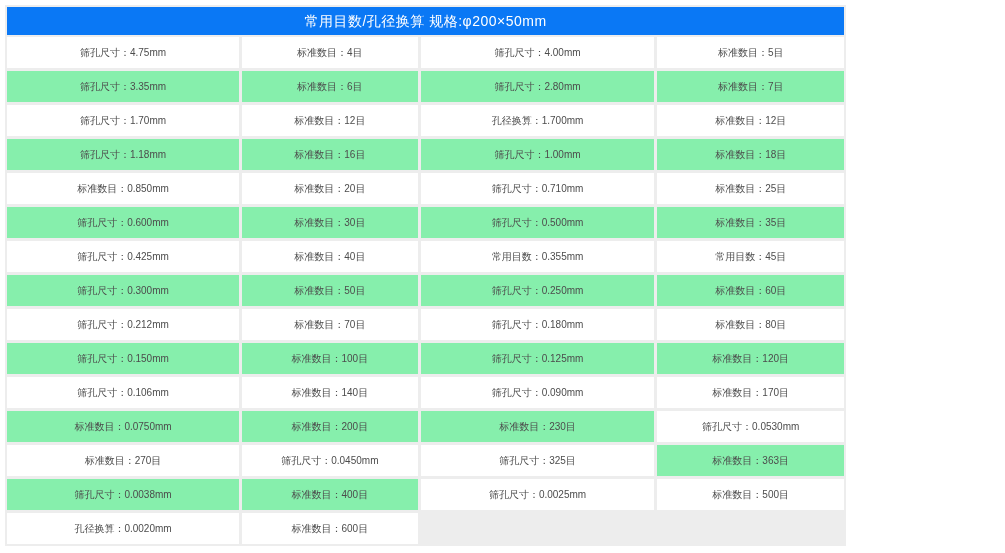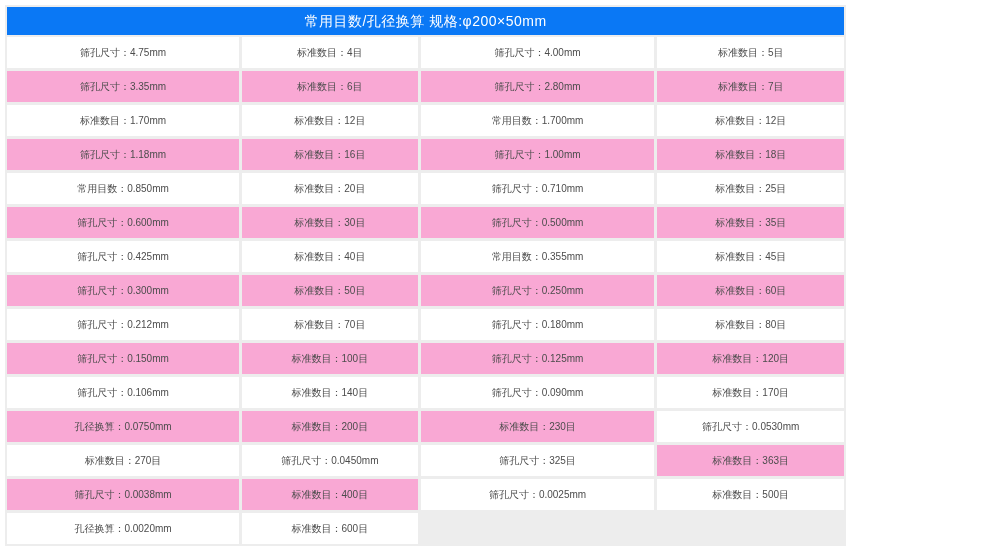--- a/index.html
+++ b/index.html
@@ -42,75 +42,75 @@
     height: 31px;
     line-height: 31px;
     text-align: center;
     background: #ffffff;
     color: #4c4c4c;
     font-size: 10px;
     white-space: nowrap;
     overflow: hidden;
   }
   .cell.alt {
-    background: #f9a8d4;
+    background: #86efac;
   }
 </style>
 </head>
 <body>
 
 <div class="page">
   <div class="panel">
     <div class="panel-header">常用目数/孔径换算 规格:φ200×50mm</div>
     <div class="grid">
         <div class="cell">筛孔尺寸：4.75mm</div>
         <div class="cell">标准数目：4目</div>
         <div class="cell">筛孔尺寸：4.00mm</div>
         <div class="cell">标准数目：5目</div>
         <div class="cell alt">筛孔尺寸：3.35mm</div>
         <div class="cell alt">标准数目：6目</div>
         <div class="cell alt">筛孔尺寸：2.80mm</div>
         <div class="cell alt">标准数目：7目</div>
-        <div class="cell">标准数目：1.70mm</div>
+        <div class="cell">筛孔尺寸：1.70mm</div>
         <div class="cell">标准数目：12目</div>
-        <div class="cell">常用目数：1.700mm</div>
+        <div class="cell">孔径换算：1.700mm</div>
         <div class="cell">标准数目：12目</div>
         <div class="cell alt">筛孔尺寸：1.18mm</div>
         <div class="cell alt">标准数目：16目</div>
         <div class="cell alt">筛孔尺寸：1.00mm</div>
         <div class="cell alt">标准数目：18目</div>
-        <div class="cell">常用目数：0.850mm</div>
+        <div class="cell">标准数目：0.850mm</div>
         <div class="cell">标准数目：20目</div>
         <div class="cell">筛孔尺寸：0.710mm</div>
         <div class="cell">标准数目：25目</div>
         <div class="cell alt">筛孔尺寸：0.600mm</div>
         <div class="cell alt">标准数目：30目</div>
         <div class="cell alt">筛孔尺寸：0.500mm</div>
         <div class="cell alt">标准数目：35目</div>
         <div class="cell">筛孔尺寸：0.425mm</div>
         <div class="cell">标准数目：40目</div>
         <div class="cell">常用目数：0.355mm</div>
-        <div class="cell">标准数目：45目</div>
+        <div class="cell">常用目数：45目</div>
         <div class="cell alt">筛孔尺寸：0.300mm</div>
         <div class="cell alt">标准数目：50目</div>
         <div class="cell alt">筛孔尺寸：0.250mm</div>
         <div class="cell alt">标准数目：60目</div>
         <div class="cell">筛孔尺寸：0.212mm</div>
         <div class="cell">标准数目：70目</div>
         <div class="cell">筛孔尺寸：0.180mm</div>
         <div class="cell">标准数目：80目</div>
         <div class="cell alt">筛孔尺寸：0.150mm</div>
         <div class="cell alt">标准数目：100目</div>
         <div class="cell alt">筛孔尺寸：0.125mm</div>
         <div class="cell alt">标准数目：120目</div>
         <div class="cell">筛孔尺寸：0.106mm</div>
         <div class="cell">标准数目：140目</div>
         <div class="cell">筛孔尺寸：0.090mm</div>
         <div class="cell">标准数目：170目</div>
-        <div class="cell alt">孔径换算：0.0750mm</div>
+        <div class="cell alt">标准数目：0.0750mm</div>
         <div class="cell alt">标准数目：200目</div>
         <div class="cell alt">标准数目：230目</div>
         <div class="cell">筛孔尺寸：0.0530mm</div>
         <div class="cell">标准数目：270目</div>
         <div class="cell">筛孔尺寸：0.0450mm</div>
         <div class="cell">筛孔尺寸：325目</div>
         <div class="cell alt">标准数目：363目</div>
         <div class="cell alt">筛孔尺寸：0.0038mm</div>
         <div class="cell alt">标准数目：400目</div>
         <div class="cell">筛孔尺寸：0.0025mm</div>

